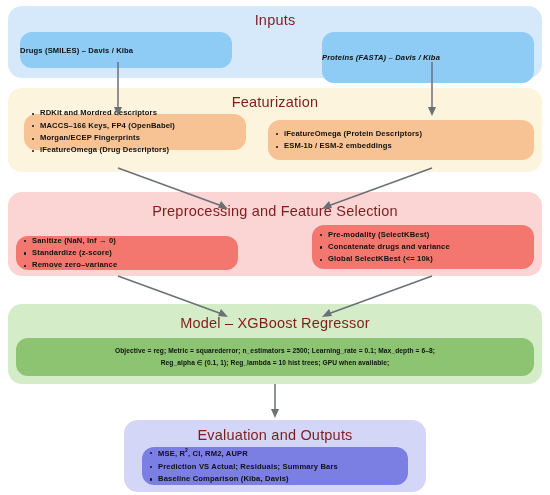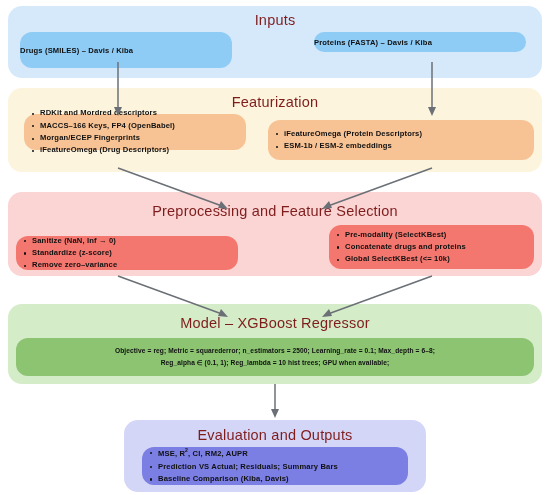--- a/index.html
+++ b/index.html
@@ -129,21 +129,21 @@
 </head>
 <body>
 
 <div class="flow">
 
   <div class="band band-inputs" style="top:6px; height:72px;">
     <div class="band-title" style="padding-top:7px;">Inputs</div>
     <div class="card card-inputs card-center" style="left:12px; top:26px; width:212px; height:36px;">
       <span class="card-label">Drugs (SMILES) – Davis / Kiba</span>
     </div>
-    <div class="card card-inputs card-center" style="right:16px; top:26px; width:212px; height:20px;">
+    <div class="card card-inputs card-center" style="right:8px; top:26px; width:212px; height:51px;font-style:italic;">
       <span class="card-label">Proteins (FASTA) – Davis / Kiba</span>
     </div>
   </div>
 
   <div class="band band-feat" style="top:88px; height:84px;">
     <div class="band-title" style="padding-top:7px;">Featurization</div>
     <div class="card card-feat" style="left:16px; top:26px; width:222px; height:36px;">
       <ul class="bullets">
         <li>RDKit and Mordred descriptors</li>
         <li>MACCS–166 Keys, FP4 (OpenBabel)</li>
@@ -161,24 +161,24 @@
 
   <div class="band band-prep" style="top:192px; height:84px;">
     <div class="band-title" style="padding-top:12px;">Preprocessing and Feature Selection</div>
     <div class="card card-prep" style="left:8px; top:44px; width:222px; height:34px;">
       <ul class="bullets">
         <li>Sanitize (NaN, Inf → 0)</li>
         <li>Standardize (z-score)</li>
         <li>Remove zero–variance</li>
       </ul>
     </div>
-    <div class="card card-prep" style="right:8px; top:33px; width:205px; height:44px;">
+    <div class="card card-prep" style="right:8px; top:33px; width:222px; height:44px;">
       <ul class="bullets">
         <li>Pre-modality (SelectKBest)</li>
-        <li>Concatenate drugs and proteins</li>
+        <li>Concatenate drugs and variance</li>
         <li>Global SelectKBest (&lt;= 10k)</li>
       </ul>
     </div>
   </div>
 
   <div class="band band-model" style="top:304px; height:80px;">
     <div class="band-title" style="padding-top:12px;">Model – XGBoost Regressor</div>
     <div class="card card-model card-center" style="left:8px; right:8px; top:34px; width:518px; height:38px;">
       <div class="model-params">
         <div>Objective = reg; Metric = squarederror; n_estimators = 2500; Learning_rate = 0.1; Max_depth = 6–8;</div>

